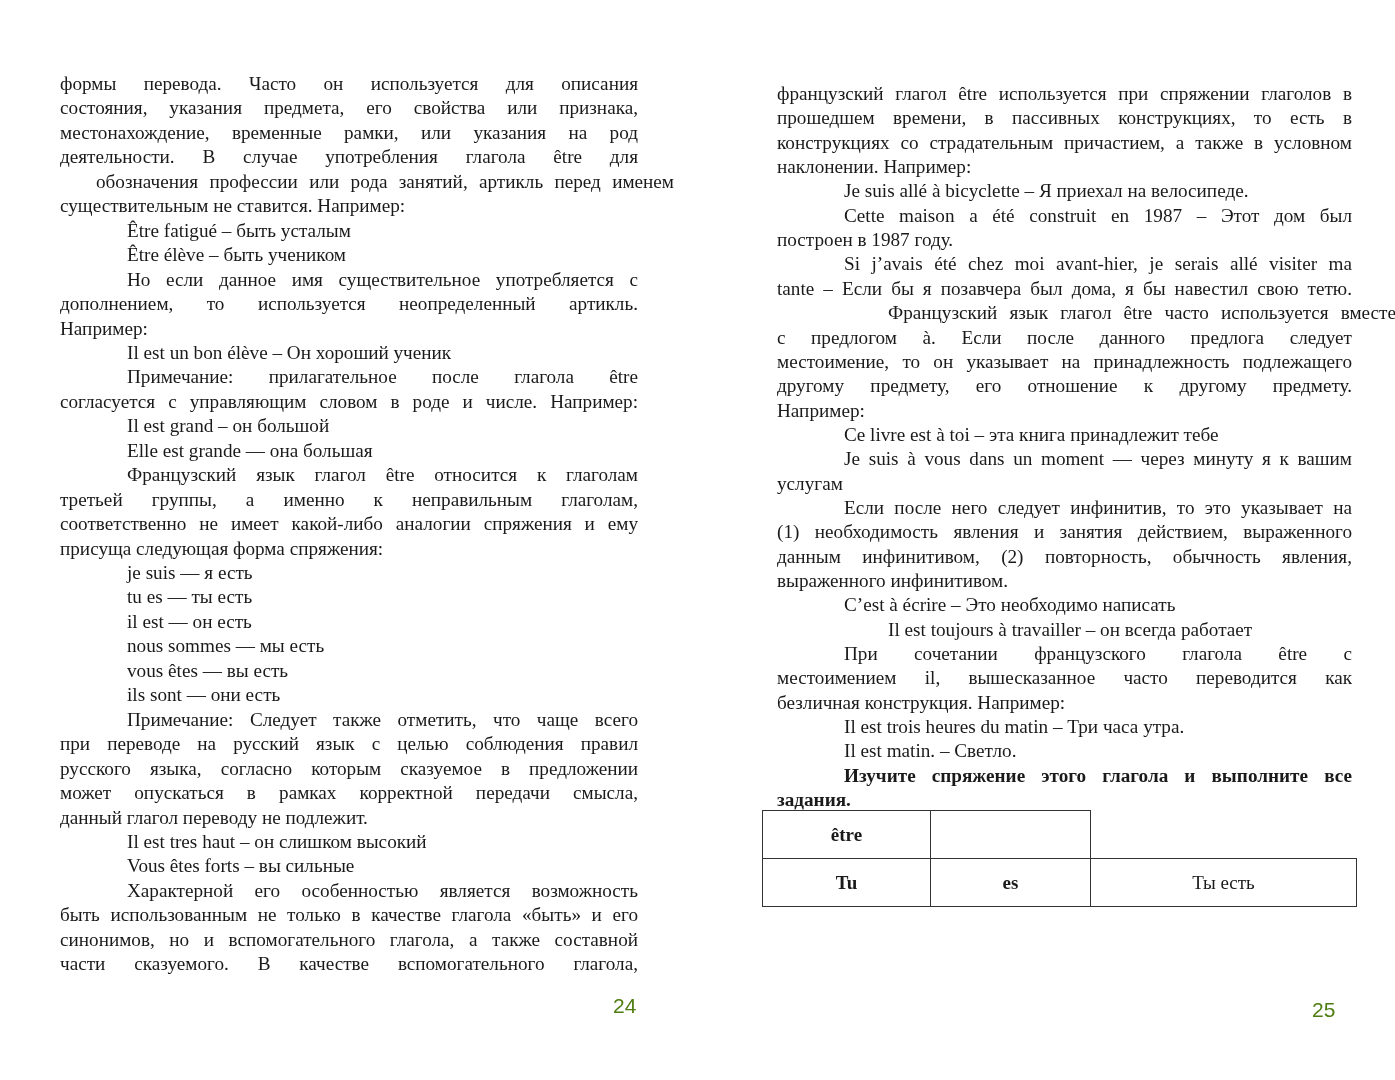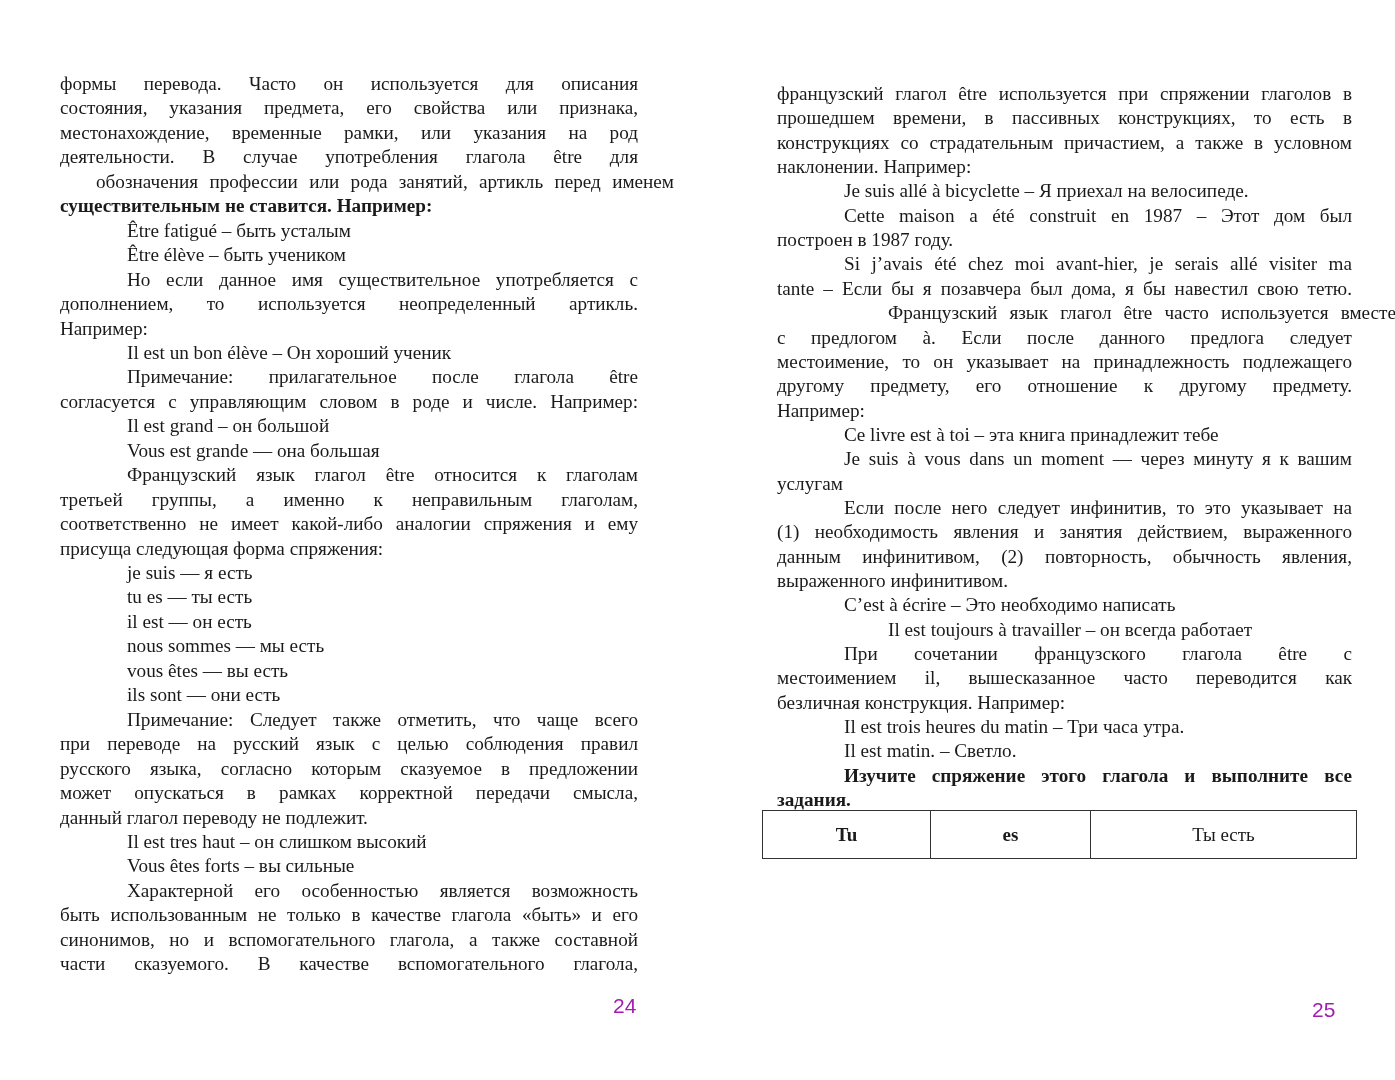--- a/index.html
+++ b/index.html
@@ -6,47 +6,47 @@
   body { width: 1395px; height: 1080px; position: relative; overflow: hidden;
          font-family: "Liberation Serif", serif; color: #1a1a1a; }
   .page { position: absolute; top: 0; height: 1080px; }
   .page-left { left: 0; width: 697px; }
   .page-right { left: 697px; width: 698px; }
   .line { position: absolute; height: 24px; line-height: 24px; font-size: 19.2px;
           white-space: nowrap; letter-spacing: 0; }
   .j { text-align: justify; text-align-last: justify; white-space: normal; overflow: hidden; }
   .l { text-align: left; }
   .bold { font-weight: bold; }
-  .pageno { position: absolute; font-size: 21px; font-family: "Liberation Sans", sans-serif; color: #a21caf; }
+  .pageno { position: absolute; font-size: 21px; font-family: "Liberation Sans", sans-serif; color: #4d7c0f; }
   table.conj { position: absolute; border-collapse: collapse; font-size: 19px; }
   table.conj td { border: 1.5px solid #333; height: 47px; padding: 0; text-align: center; vertical-align: middle; }
   table.conj td.blank-edge { border-top: none; border-right: none; border-bottom: 1.5px solid #333; }
   .b { font-weight: bold; }
 </style>
 </head>
 <body>
 
 <div class="page page-left" id="left-page">
   <div id="left-lines">
       <div class="line j" style="left: 60px; width: 578px; top: 72px;">формы перевода. Часто он используется для описания</div>
       <div class="line j" style="left: 60px; width: 578px; top: 96.45px;">состояния, указания предмета, его свойства или признака,</div>
       <div class="line j" style="left: 60px; width: 578px; top: 120.9px;">местонахождение, временные рамки, или указания на род</div>
       <div class="line j" style="left: 60px; width: 578px; top: 145.35px;">деятельности. В случае употребления глагола être для</div>
       <div class="line j" style="left: 60px; width: 578px; top: 169.8px; margin-left: 36px;">обозначения профессии или рода занятий, артикль перед именем</div>
-      <div class="line l" style="left: 60px; width: 578px; top: 194.25px; font-weight: bold;">существительным не ставится. Например:</div>
+      <div class="line l" style="left: 60px; width: 578px; top: 194.25px;">существительным не ставится. Например:</div>
       <div class="line l" style="left: 127px; width: 511px; top: 218.7px;">Être fatigué – быть усталым</div>
       <div class="line l" style="left: 127px; width: 511px; top: 243.15px;">Être élève – быть учеником</div>
       <div class="line j" style="left: 127px; width: 511px; top: 267.6px;">Но если данное имя существительное употребляется с</div>
       <div class="line j" style="left: 60px; width: 578px; top: 292.05px;">дополнением, то используется неопределенный артикль.</div>
       <div class="line l" style="left: 60px; width: 578px; top: 316.5px;">Например:</div>
       <div class="line l" style="left: 127px; width: 511px; top: 340.95px;">Il est un bon élève – Он хороший ученик</div>
       <div class="line j" style="left: 127px; width: 511px; top: 365.4px;">Примечание: прилагательное после глагола être</div>
       <div class="line j" style="left: 60px; width: 578px; top: 389.85px;">согласуется с управляющим словом в роде и числе. Например:</div>
       <div class="line l" style="left: 127px; width: 511px; top: 414.3px;">Il est grand – он большой</div>
-      <div class="line l" style="left: 127px; width: 511px; top: 438.75px;">Vous est grande — она большая</div>
+      <div class="line l" style="left: 127px; width: 511px; top: 438.75px;">Elle est grande — она большая</div>
       <div class="line j" style="left: 127px; width: 511px; top: 463.2px;">Французский язык глагол être относится к глаголам</div>
       <div class="line j" style="left: 60px; width: 578px; top: 487.65px;">третьей группы, а именно к неправильным глаголам,</div>
       <div class="line j" style="left: 60px; width: 578px; top: 512.1px;">соответственно не имеет какой-либо аналогии спряжения и ему</div>
       <div class="line l" style="left: 60px; width: 578px; top: 536.55px;">присуща следующая форма спряжения:</div>
       <div class="line l" style="left: 127px; width: 511px; top: 561px;">je suis — я есть</div>
       <div class="line l" style="left: 127px; width: 511px; top: 585.45px;">tu es — ты есть</div>
       <div class="line l" style="left: 127px; width: 511px; top: 609.9px;">il est — он есть</div>
       <div class="line l" style="left: 127px; width: 511px; top: 634.35px;">nous sommes — мы есть</div>
       <div class="line l" style="left: 127px; width: 511px; top: 658.8px;">vous êtes — вы есть</div>
       <div class="line l" style="left: 127px; width: 511px; top: 683.25px;">ils sont — они есть</div>
@@ -99,20 +99,25 @@
       <div class="line l bold" style="left: 80px; width: 575px; top: 788.15px;">задания.</div>
     </div>
 
   <table class="conj" style="left:65px; top:810px;">
     <colgroup>
       <col style="width:168px">
         <col style="width:160px">
         <col style="width:266px">
     </colgroup>
     <tbody>
+        <tr>
+      <td class="b">être</td>
+      <td></td>
+      <td class="blank-edge" style="border-left:1.5px solid #333;"></td>
+    </tr>
     <tr>
       <td class="b">Tu</td>
       <td class="b">es</td>
       <td>Ты есть</td>
     </tr>
   </tbody>
     </table>
 
   <div class="pageno" style="left:615px; top:998px;">25</div>
 </div>

